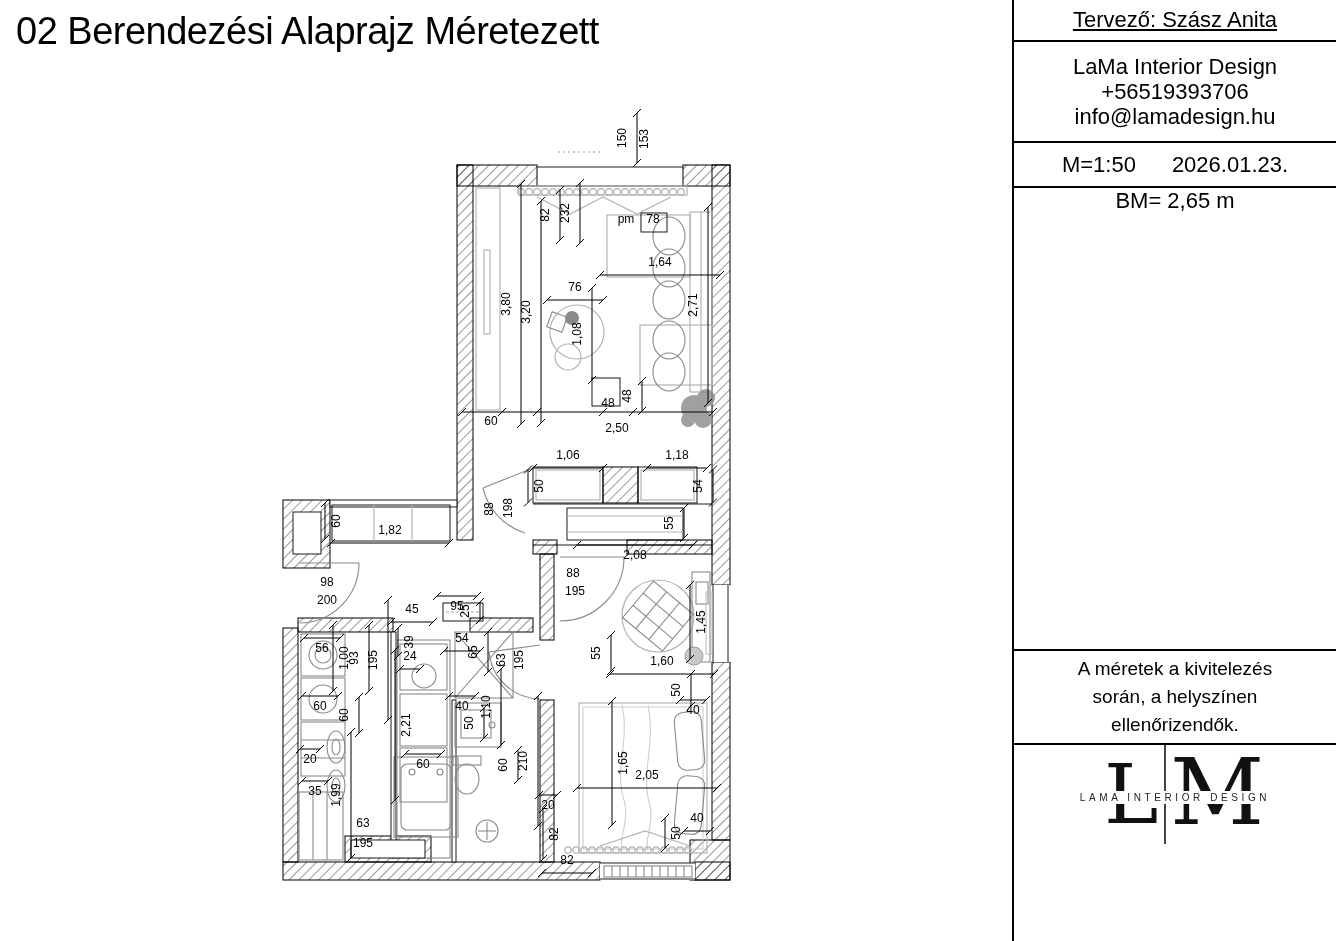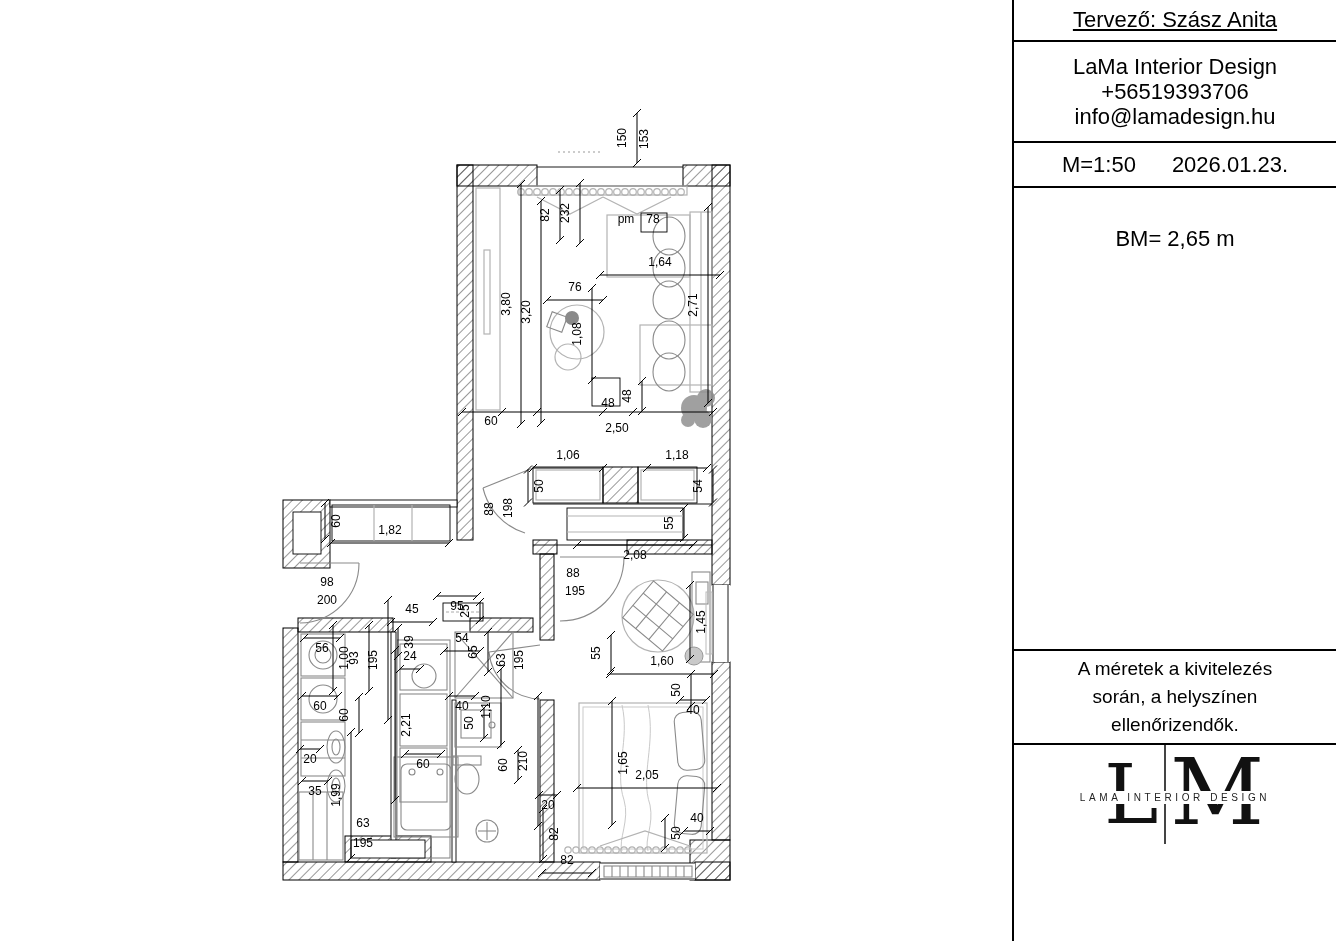--- a/index.html
+++ b/index.html
@@ -16,37 +16,38 @@
   .furn2{stroke:#8a8a8a;fill:none;stroke-width:1.1;}
   .ink{stroke:#000;fill:none;stroke-width:0.9;}
   .titleblock{position:absolute;left:1012px;top:0;width:322px;height:941px;
         border-left:2px solid #000;display:flex;flex-direction:column;}
   .tb-row{border-bottom:2px solid #000;display:flex;align-items:center;justify-content:center;
         font-size:22px;text-align:center;flex:none;}
   .tb-client{height:94px;}
   .tb-designer{height:40px;text-decoration:underline;}
   .tb-contact{height:99px;flex-direction:column;line-height:25px;}
   .tb-scale{height:43px;gap:36px;text-align:center;}
-  .tb-bm{height:463px;align-items:flex-start;justify-content:center;padding-top:38px;box-sizing:border-box;}
+  .tb-bm{height:463px;align-items:flex-start;justify-content:center;box-sizing:border-box;}
   .tb-note{height:92px;flex-direction:column;line-height:28px;font-size:19px;}
   .tb-logo{height:99px;border-bottom:none;position:relative;}
   .logo-wrap{position:relative;width:100%;height:100%;}
   .logo-bar{position:absolute;left:150px;top:0;bottom:0;width:1.5px;background:#444;}
   .logo-l{position:absolute;left:90px;top:2px;font-family:"DejaVu Serif","Liberation Serif",serif;
         font-size:82px;line-height:96px;color:#111;}
   .logo-m{position:absolute;left:156px;top:-4px;font-family:"DejaVu Serif","Liberation Serif",serif;
         font-size:92px;line-height:104px;color:#111;}
   .logo-wordmark{position:absolute;left:50%;transform:translateX(-50%);top:46px;background:#fff;
         padding:1px 3px;font-size:10px;letter-spacing:3.6px;color:#222;white-space:nowrap;}
 </style>
 </head>
 <body>
 
 <div class="page">
 
+  <h1 class="drawing-title">02 Berendezési Alaprajz Méretezett</h1>
 
   <svg class="plan" width="1012" height="941" viewBox="0 0 1012 941">
     <defs>
       <pattern id="h8" width="7" height="7" patternUnits="userSpaceOnUse" patternTransform="rotate(45)">
         <line x1="0" y1="0" x2="0" y2="7" stroke="#000" stroke-width="0.8"></line>
       </pattern>
     </defs>
 
     <g>
       <rect class="wall" x="457" y="165" width="16" height="375"></rect>

